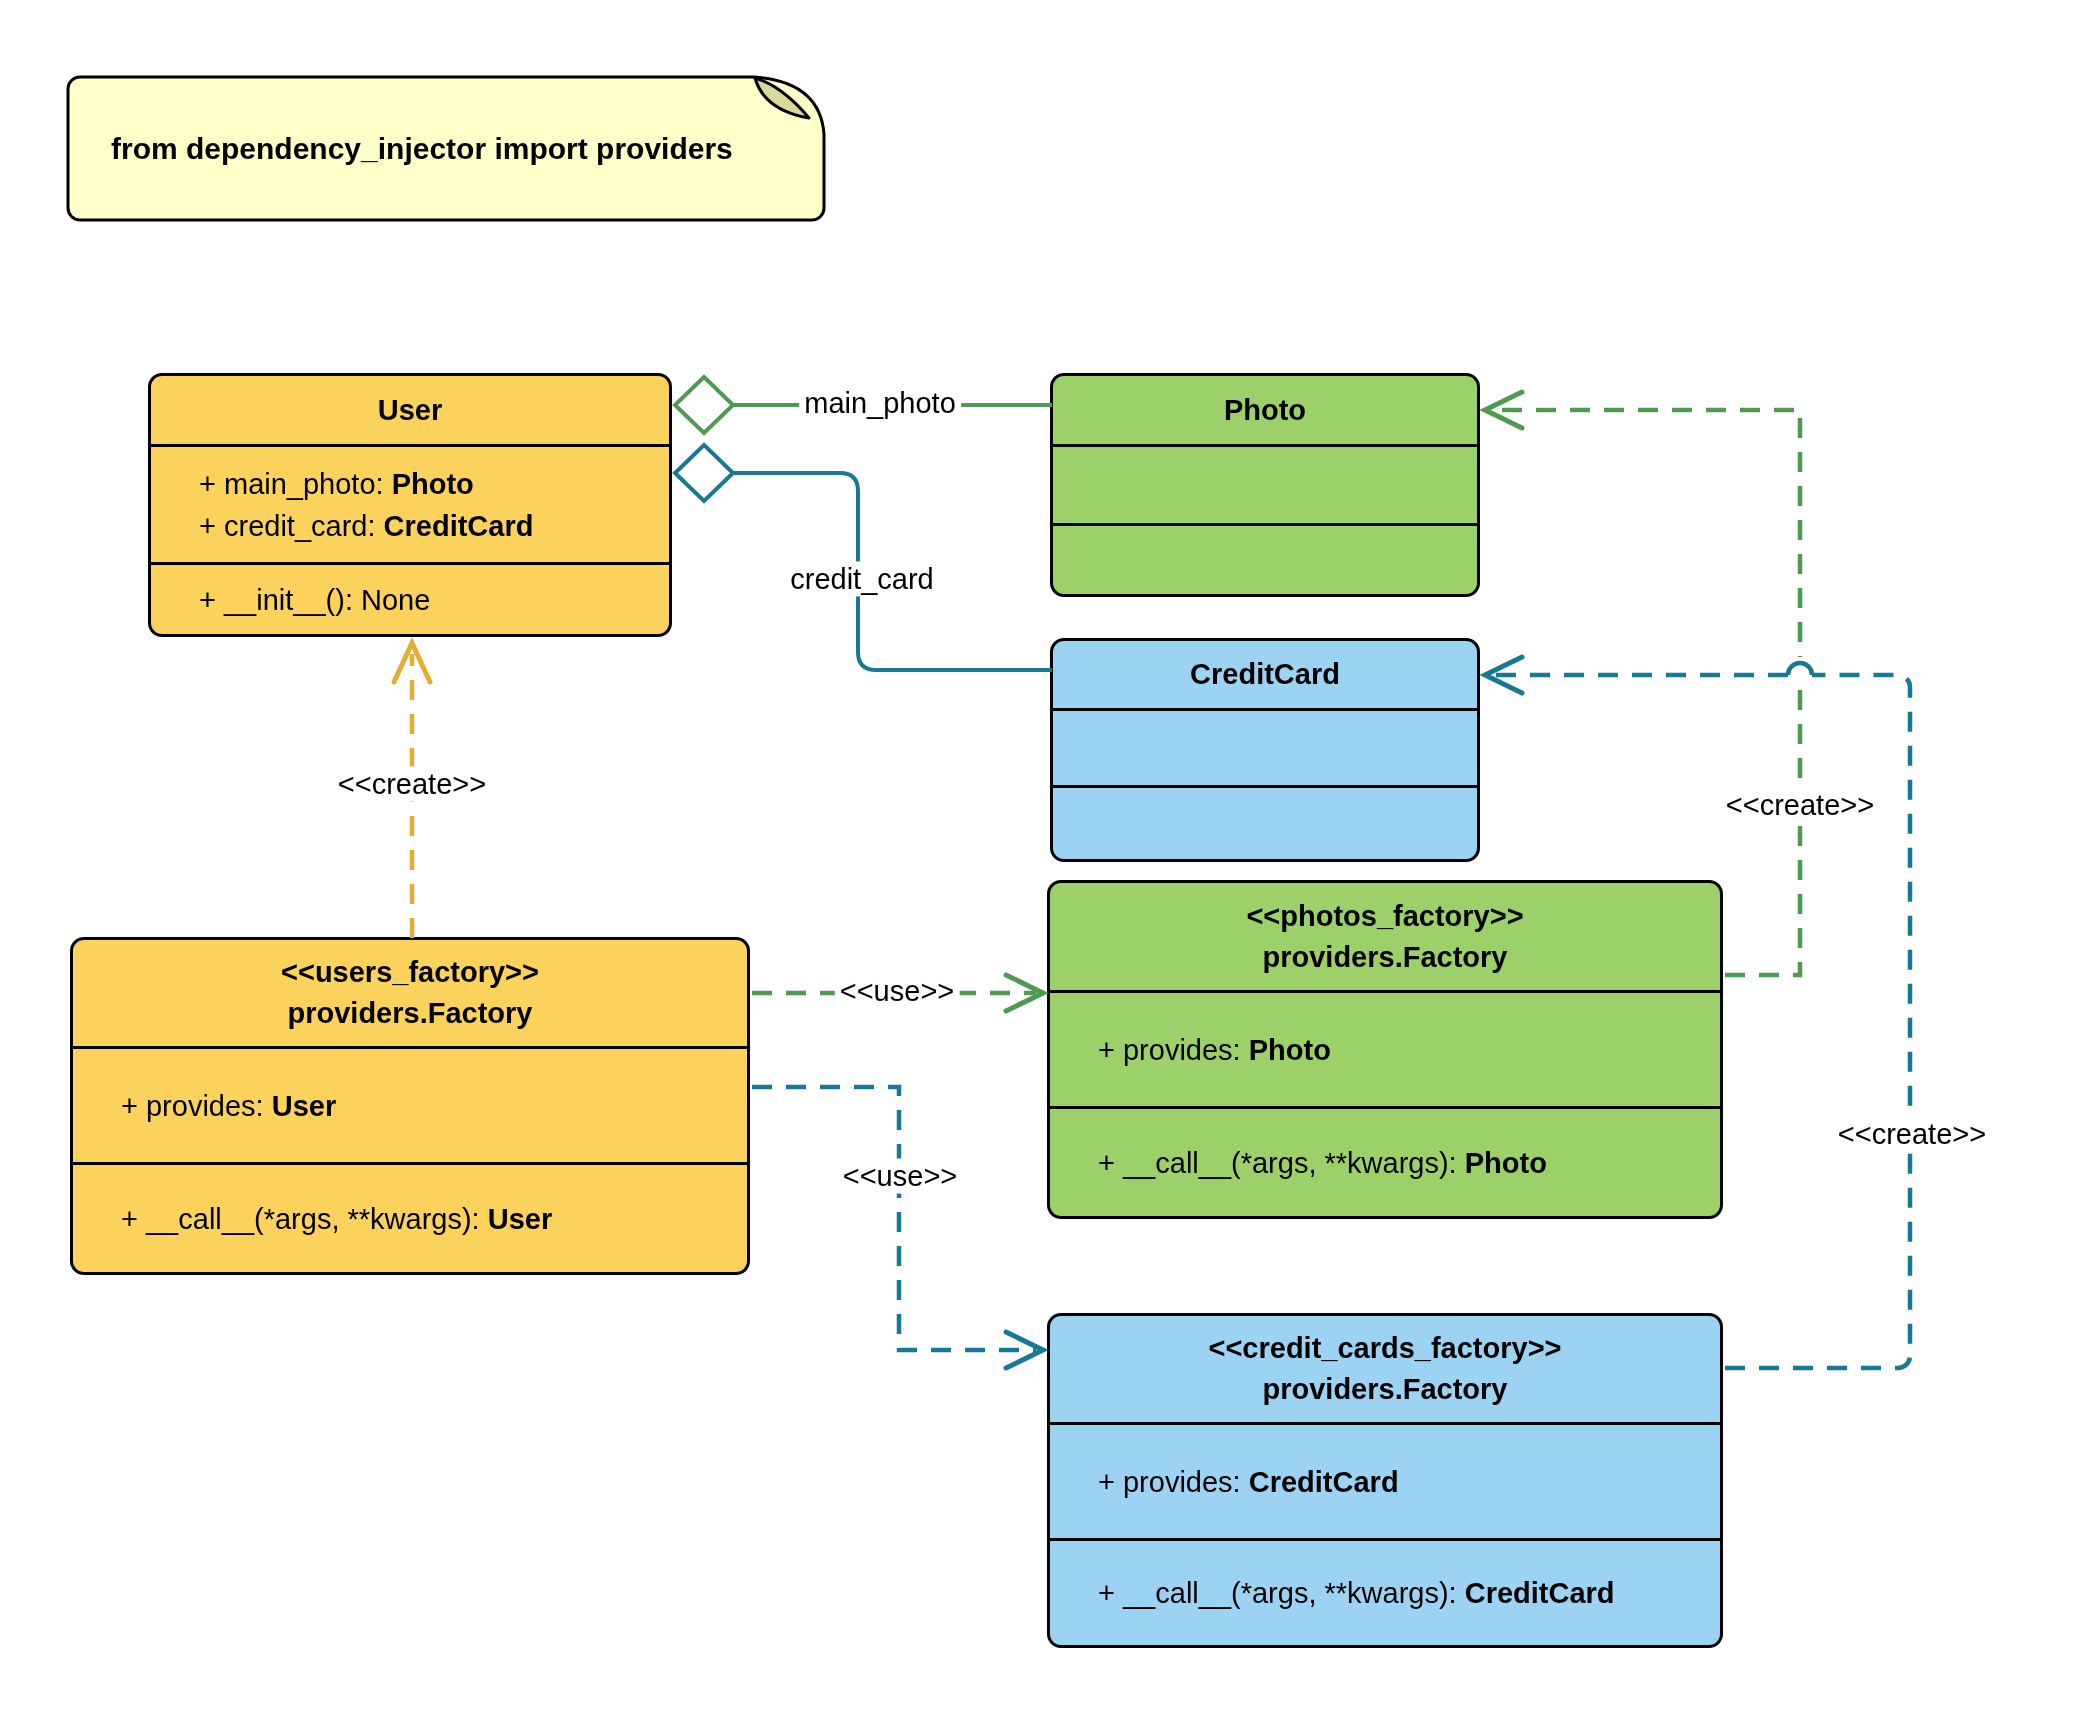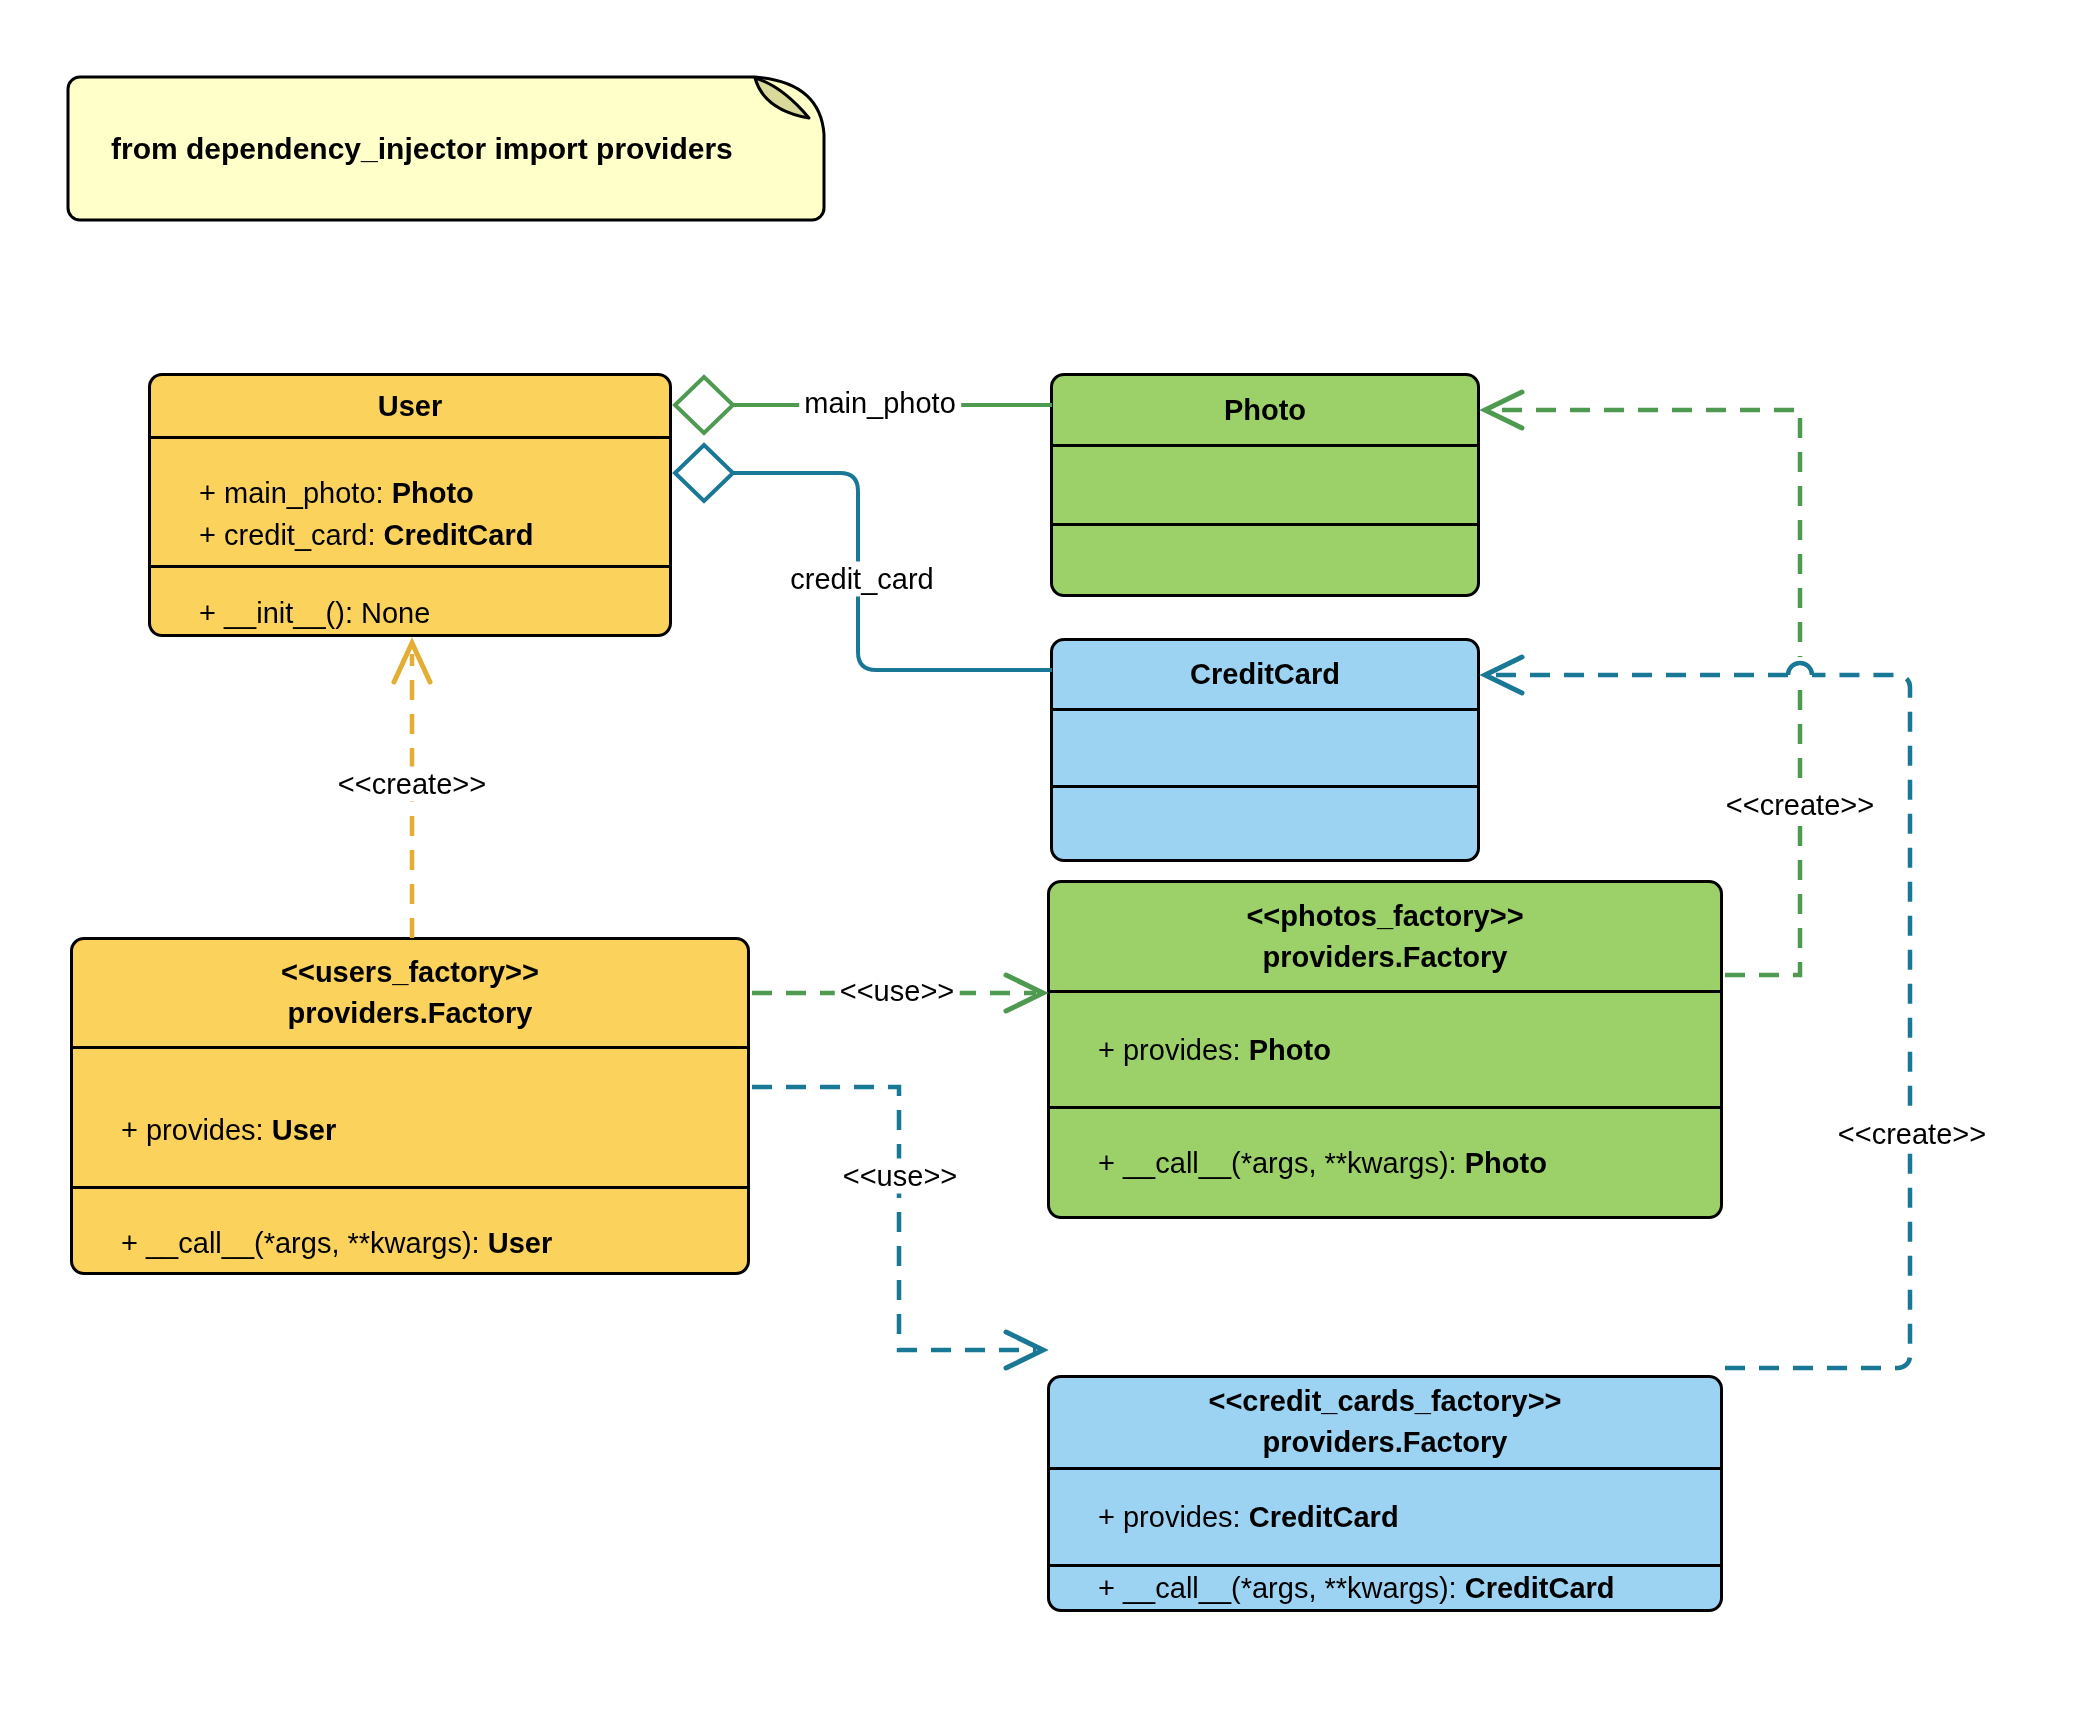--- a/index.html
+++ b/index.html
@@ -12,21 +12,21 @@
   }
   
   .uml-class{
     position:absolute;
     border:3px solid #000;
     border-radius:14px;
     box-sizing:border-box;
     display:flex;flex-direction:column;
     overflow:hidden;
   }
-  .fill-yellow{background:var(--yellow-fill);gap:24px;}
+  .fill-yellow{background:var(--yellow-fill);}
   .fill-green{background:var(--green-fill);}
   .fill-blue{background:var(--blue-fill);}
   .compartment{
     border-bottom:3px solid #000;
     display:flex;flex-direction:column;justify-content:center;
     box-sizing:border-box;
   }
   .compartment.last{border-bottom:none;flex:1;}
   .title{align-items:center;text-align:center;font-weight:bold;font-size:29px;line-height:41px;}
   .member{font-size:29px;line-height:42px;padding-left:16px;white-space:nowrap;margin-left:32px;}
@@ -122,21 +122,21 @@
       <div>providers.Factory</div>
     </div>
     <div class="compartment" style="height:116px">
       <div class="member"><span>+ provides: </span><span class="type">Photo</span></div>
     </div>
     <div class="compartment last">
       <div class="member"><span>+ __call__(*args, **kwargs): </span><span class="type">Photo</span></div>
     </div>
   </div>
 
-  <div class="uml-class fill-blue" style="left:1047px;top:1375px;width:676px;height:237px">
+  <div class="uml-class fill-blue" style="left:1047px;top:1313px;width:676px;height:335px">
     <div class="compartment title" style="height:109px">
       <div>&lt;&lt;credit_cards_factory&gt;&gt;</div>
       <div>providers.Factory</div>
     </div>
     <div class="compartment" style="height:116px">
       <div class="member"><span>+ provides: </span><span class="type">CreditCard</span></div>
     </div>
     <div class="compartment last">
       <div class="member"><span>+ __call__(*args, **kwargs): </span><span class="type">CreditCard</span></div>
     </div>

